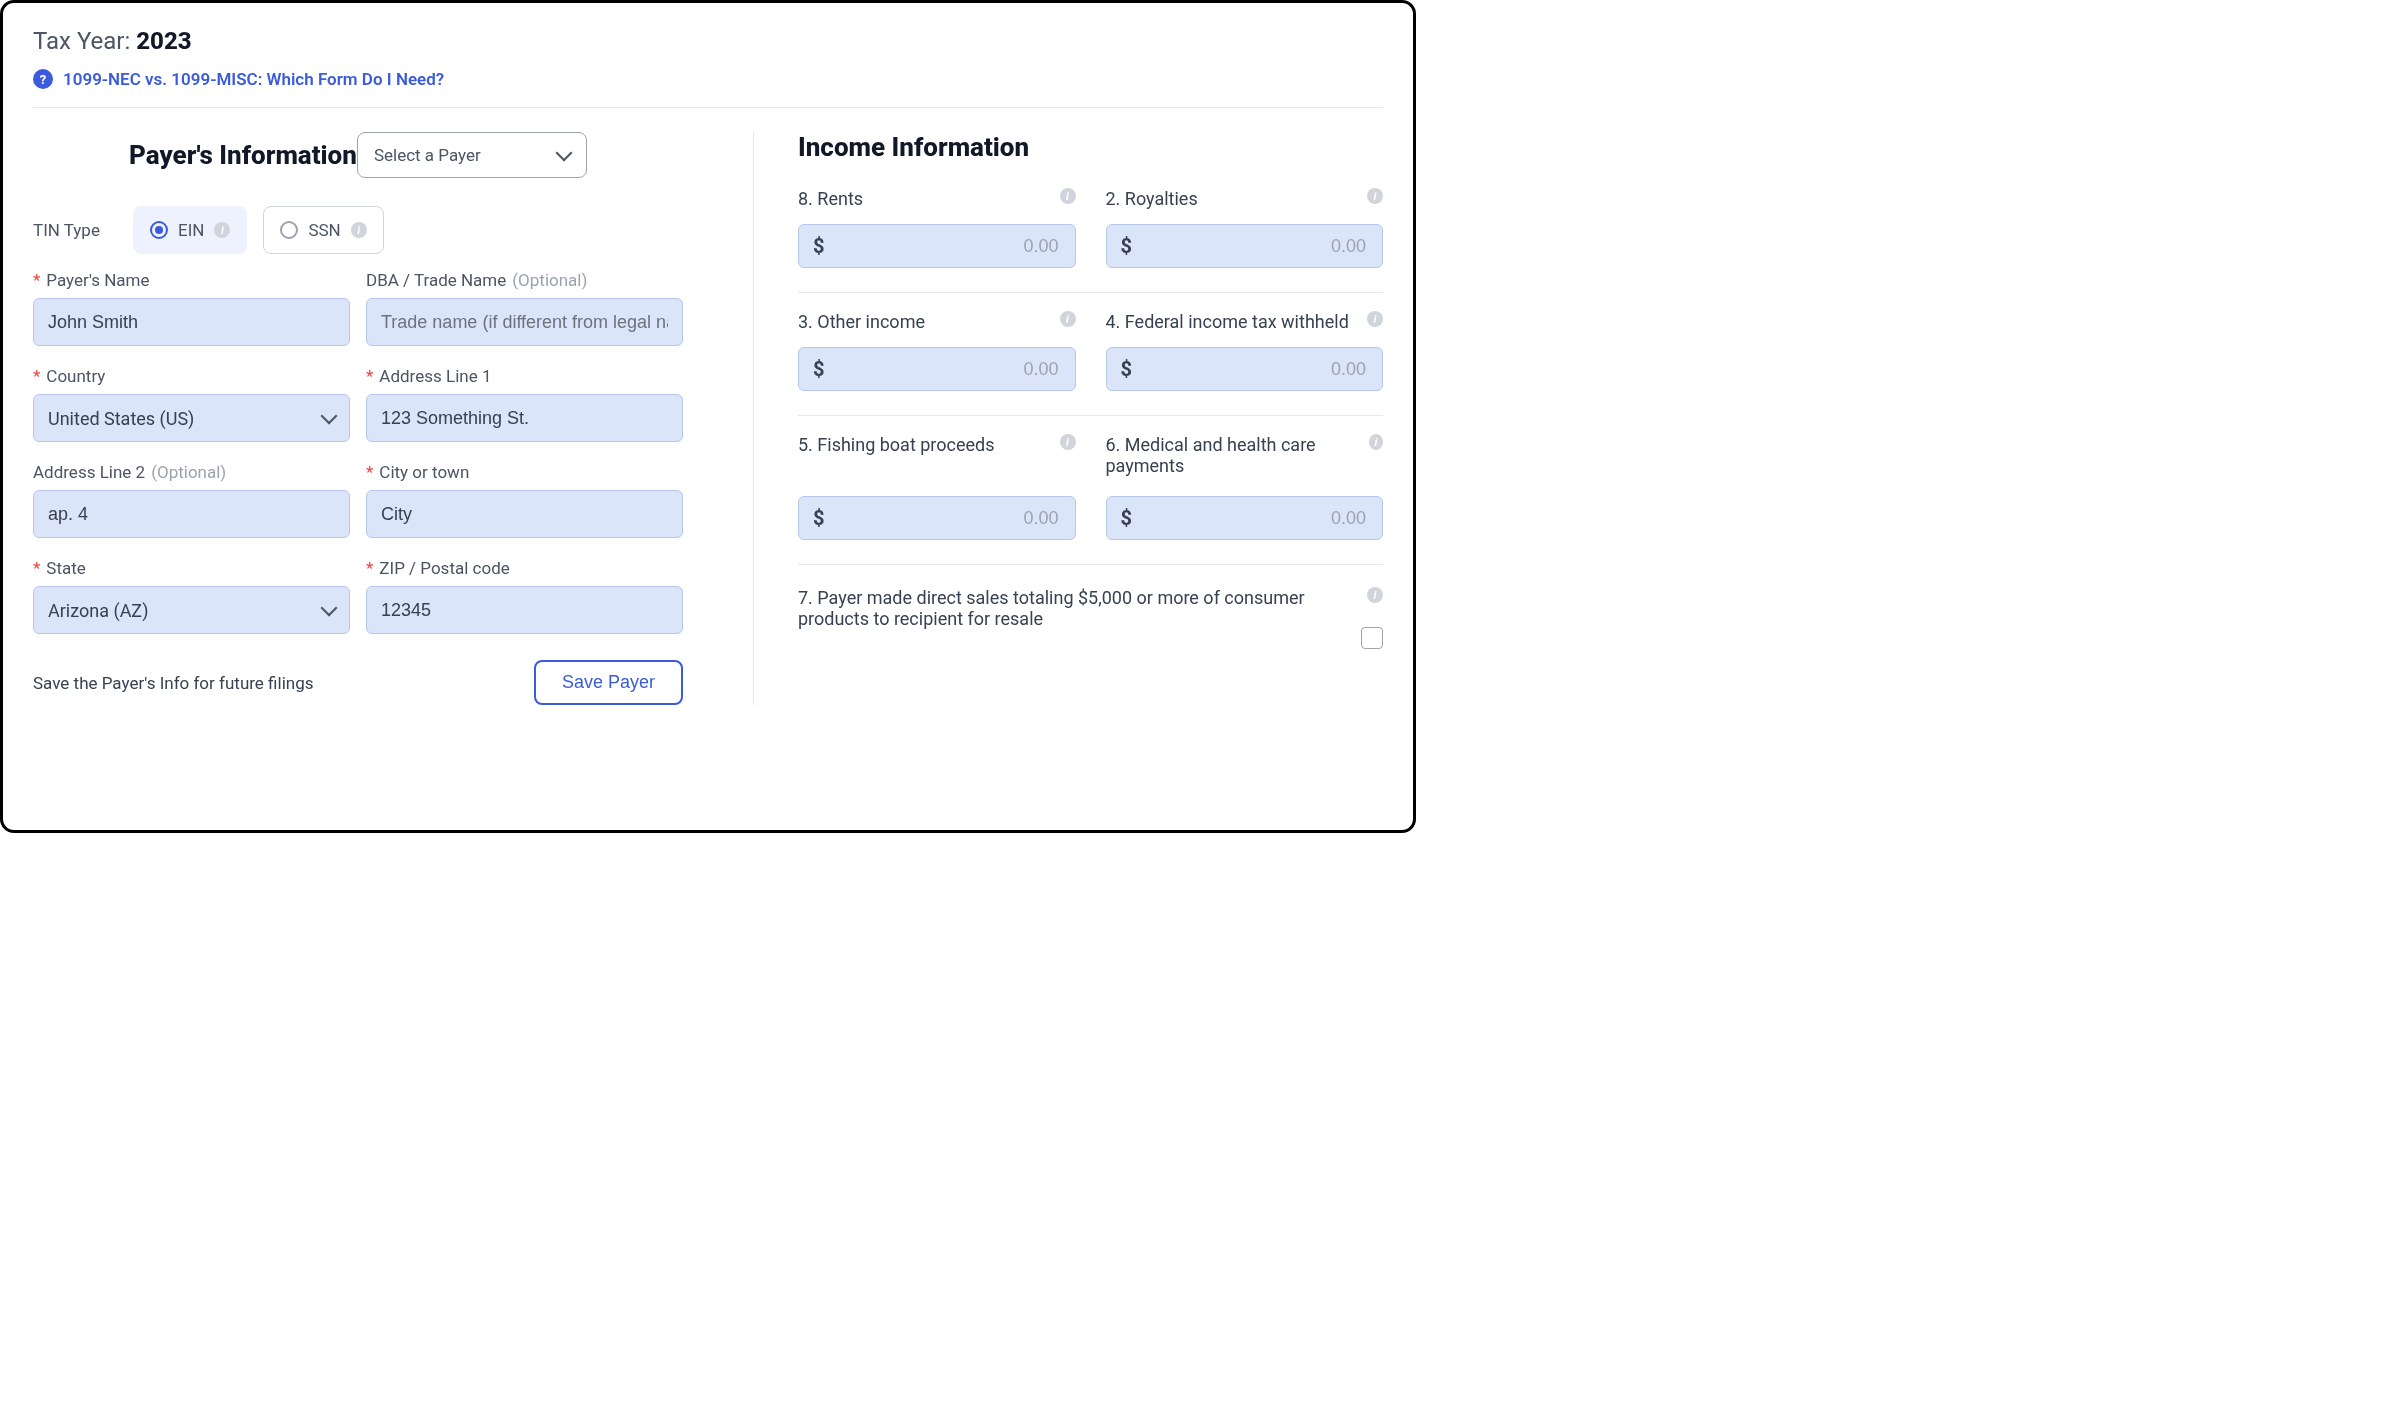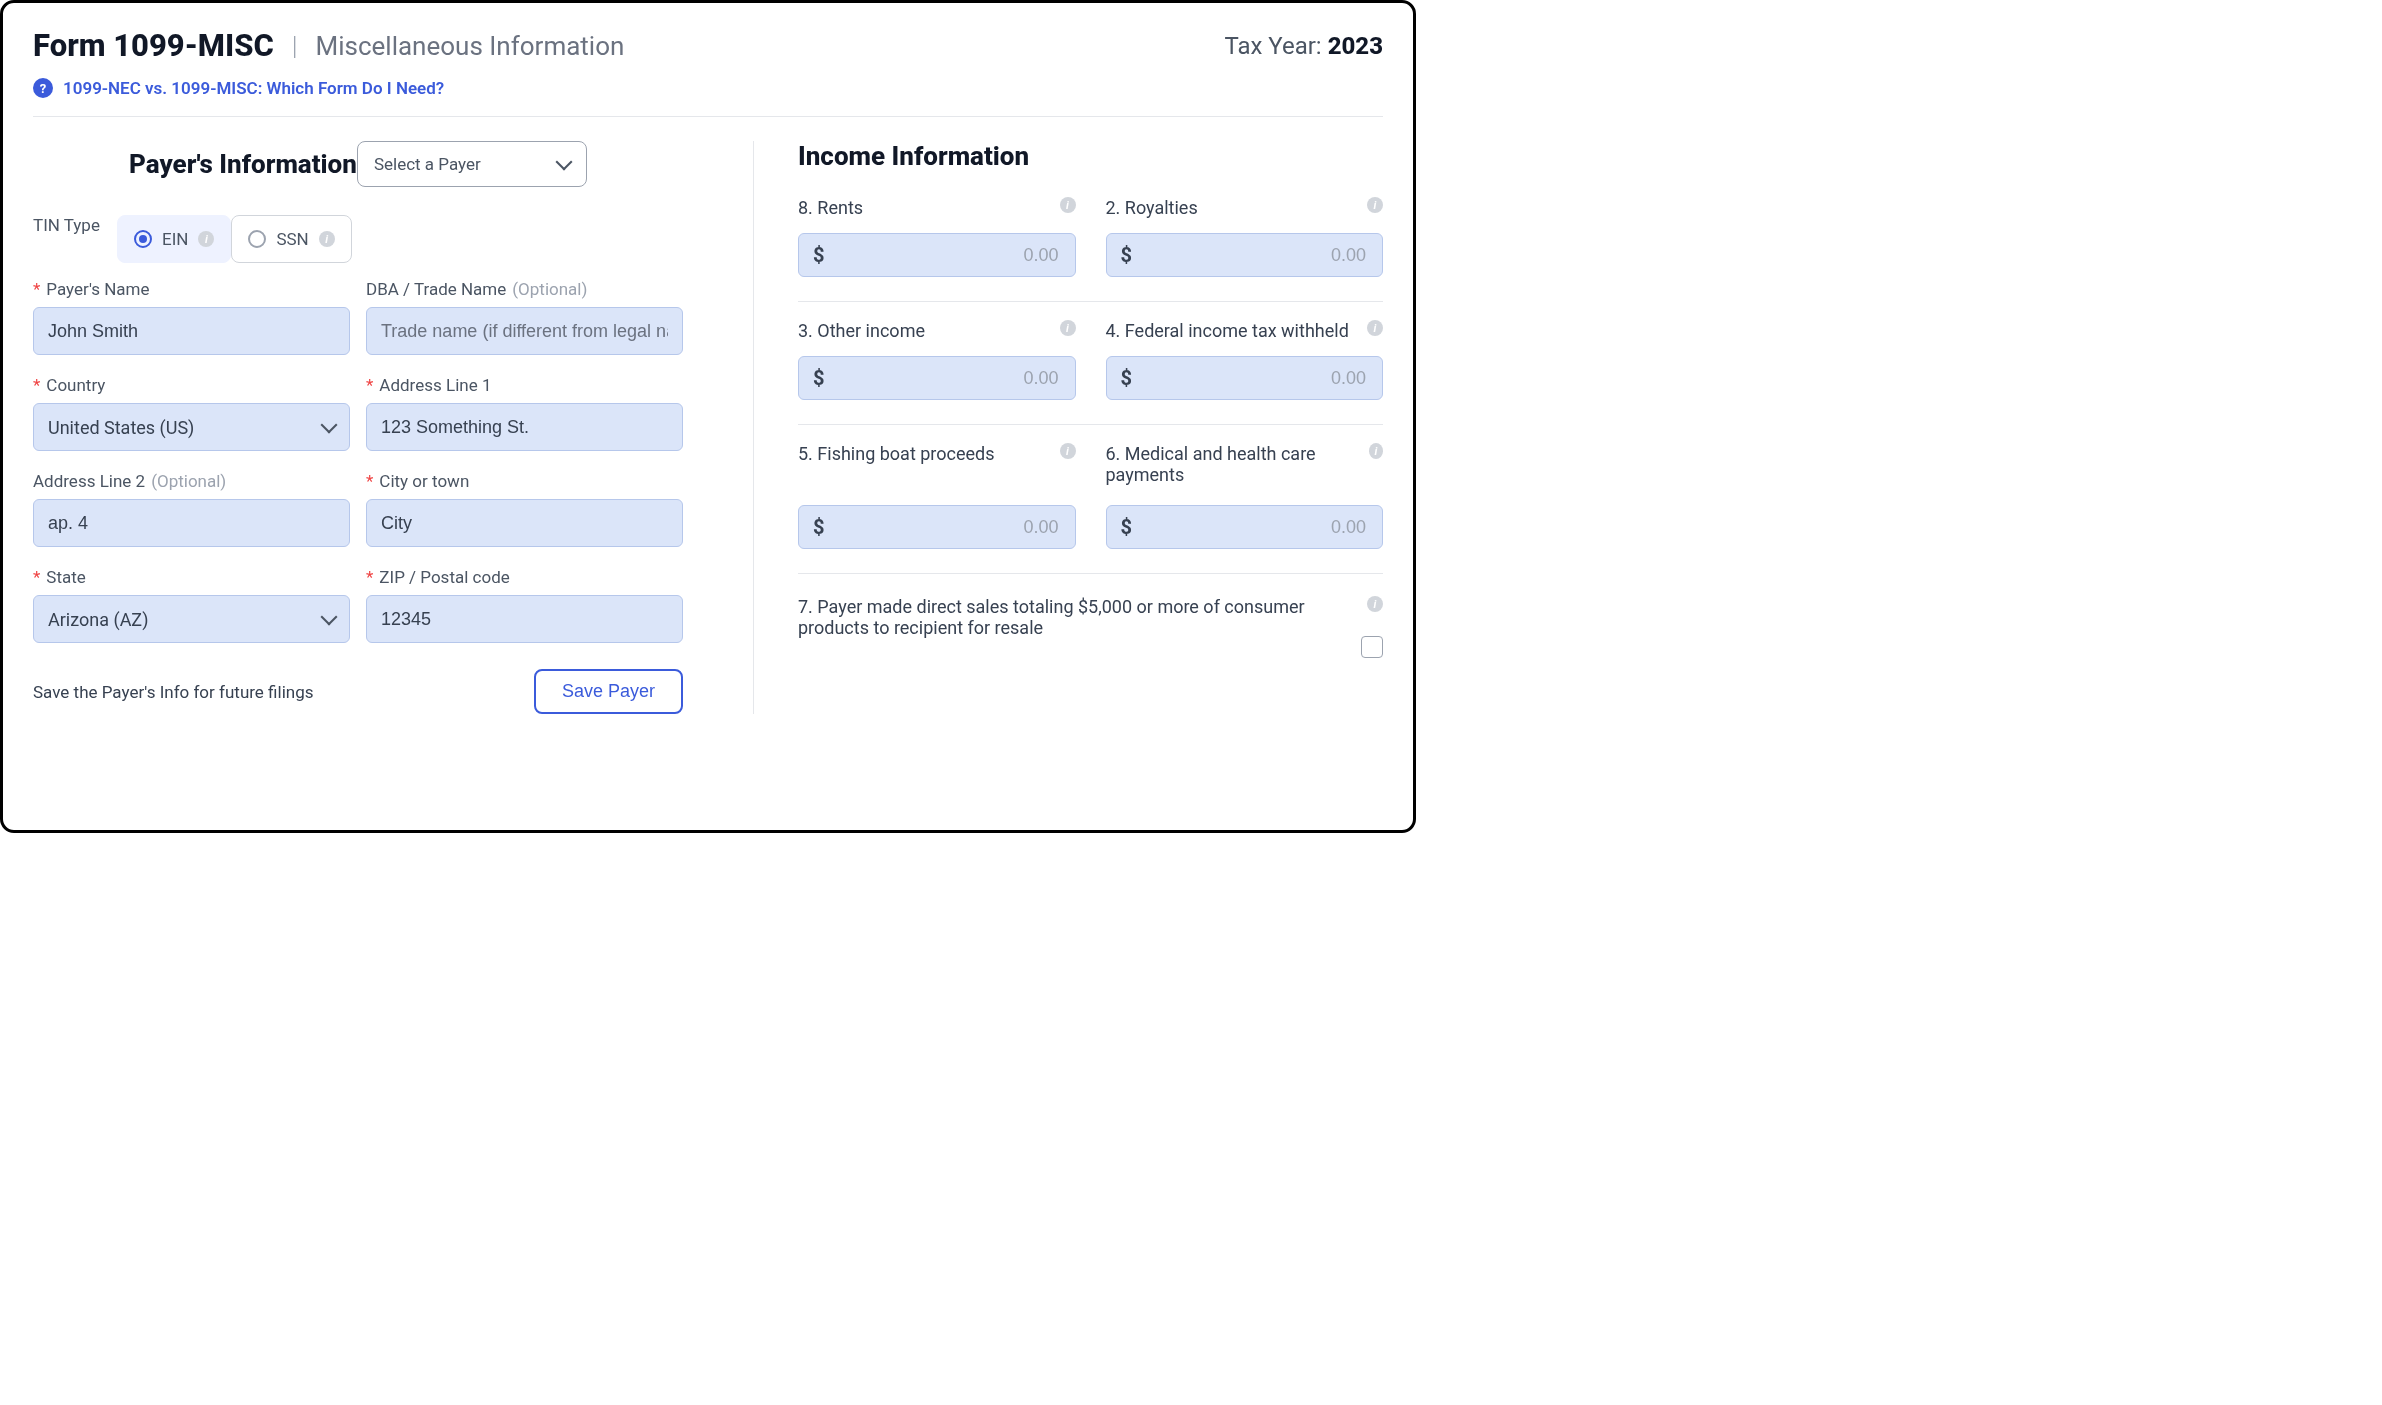--- a/index.html
+++ b/index.html
@@ -130,22 +130,22 @@
     width: 12px; height: 12px;
     border-right: 2px solid #4b5563;
     border-bottom: 2px solid #4b5563;
     transform: rotate(45deg);
     margin-top: -4px;
   }
 
   
   .tin-type-row {
     display: flex;
-    align-items: flex-start;
-    gap: 0;
+    align-items: center;
+    gap: 16px;
     margin-bottom: 16px;
   }
   .field-label-inline {
     font-size: 17px;
     color: #4b5563;
     width: 84px;
   }
   .radio-btn {
     height: 48px;
     padding: 12px 16px;
@@ -328,25 +328,20 @@
     background: #fff;
     cursor: pointer;
   }
 </style>
 </head>
 <body>
 
 <div class="page">
 
   <div class="header-row">
-    <div class="header-left">
-      <span class="form-title">Form 1099-MISC</span>
-      <span class="vdiv">|</span>
-      <span class="form-subtitle">Miscellaneous Information</span>
-    </div>
     <div class="tax-year">
       <span>Tax Year: </span><span class="tax-year-value">2023</span>
     </div>
   </div>
 
   <div class="help-row">
     <span class="help-icon">?</span>
     <a href="#" class="help-link">1099-NEC vs. 1099-MISC: Which Form Do I Need?</a>
   </div>
 

